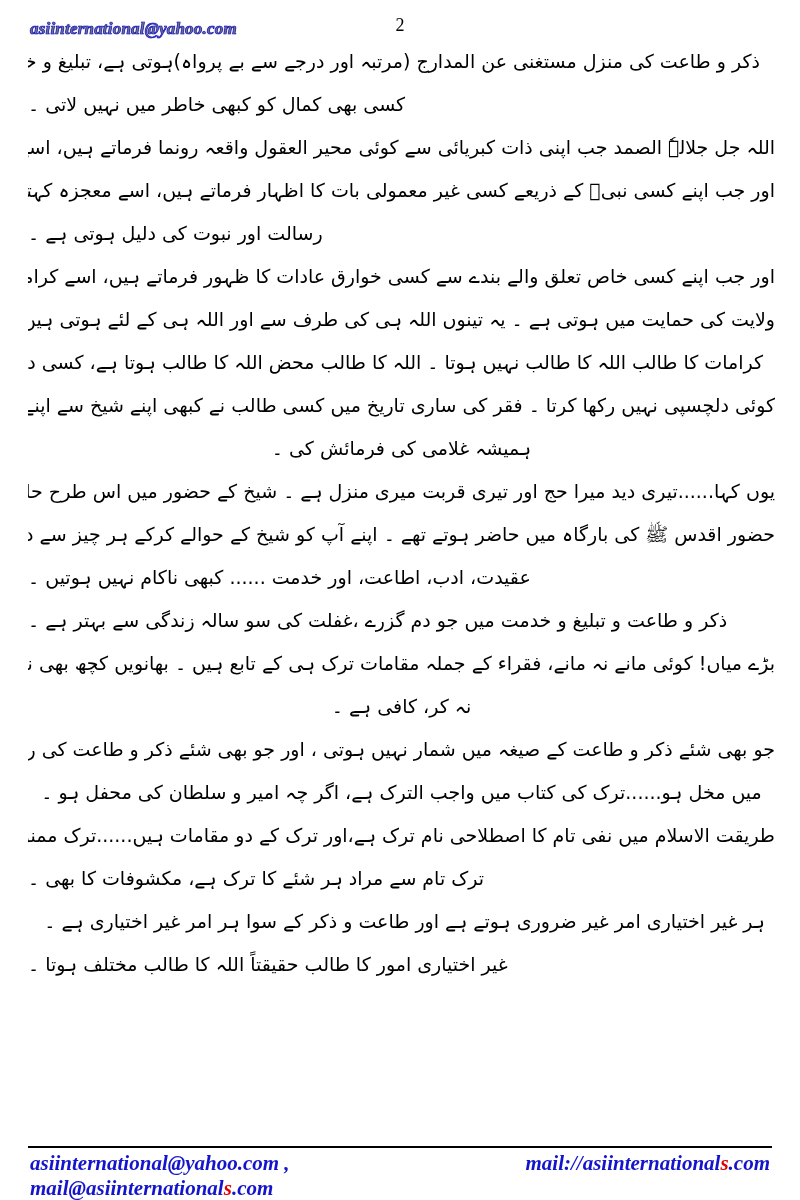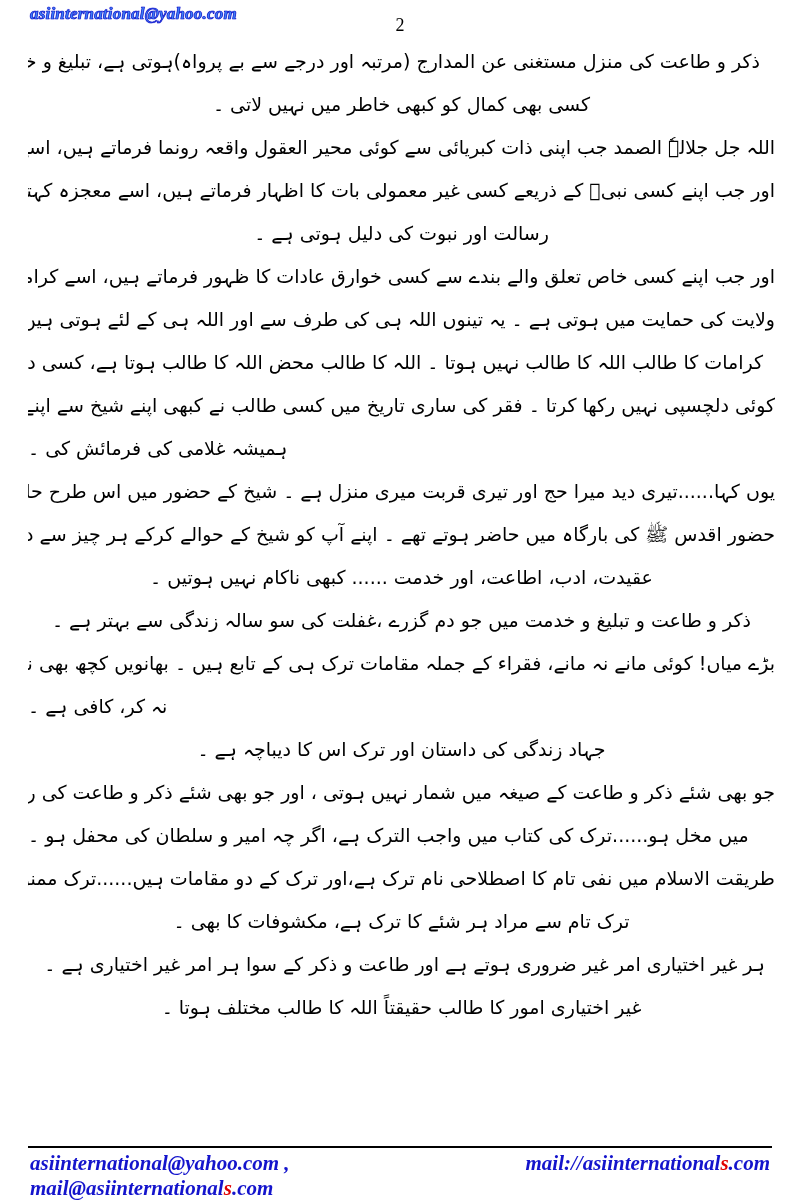--- a/index.html
+++ b/index.html
@@ -4,46 +4,46 @@
 <style>
   html,body{margin:0;padding:0;background:#ffffff;}
   .page{
     position:relative;
     width:800px;height:1200px;
     background:#ffffff;
     font-family:"DejaVu Sans", sans-serif;
     overflow:hidden;
   }
   .header-email{
-    position:absolute;top:4px;left:30px;
+    position:absolute;top:19px;left:30px;
     font-family:"Liberation Serif", serif;
     font-style:italic;font-weight:bold;
     font-size:17px;letter-spacing:.2px;
-    color:#3b82f6;
+    color:#737373;
     -webkit-text-stroke:.7px #1a1acc;
     text-shadow:0 0 1px #1a1acc;
   }
   .page-number{
     position:absolute;top:15px;left:0;width:100%;
     text-align:center;
     font-family:"Liberation Serif", serif;
     font-size:18px;color:#000;
   }
   .body-text{
     position:absolute;top:40px;left:28px;right:25px;
   }
   .line{
     height:43px;line-height:43px;
     font-size:19px;color:#000;
     direction:rtl;
     white-space:nowrap;overflow:hidden;
   }
   .a-justify{text-align:justify;text-align-last:justify;}
-  .a-center{text-align:center;}
-  .a-left{text-align:left;}
+  .a-center{text-align:left;}
+  .a-left{text-align:center;}
   .a-right{text-align:right;}
   .footer-rule{
     position:absolute;left:28px;right:28px;top:1146px;
     border-top:2px solid #000;height:0;
   }
   .footer-row{
     position:absolute;top:1151px;left:30px;right:30px;
     display:flex;justify-content:space-between;align-items:baseline;
     font-family:"Liberation Serif", serif;
     font-style:italic;font-weight:bold;
@@ -70,21 +70,20 @@
       <div class="line a-center">ولایت کی حمایت میں ہوتی ہے ۔ یہ تینوں اللہ ہی کی طرف سے اور اللہ ہی کے لئے ہوتی ہیں ۔</div>
       <div class="line a-justify" style="padding-right: 12px;">کرامات کا طالب اللہ کا طالب نہیں ہوتا ۔ اللہ کا طالب محض اللہ کا طالب ہوتا ہے،  کسی درجہ منصب اور مقام سے</div>
       <div class="line a-justify">کوئی دلچسپی نہیں رکھا کرتا ۔ فقر کی ساری تاریخ میں کسی طالب نے کبھی اپنے شیخ سے اپنے لیے کسی درجہ کی فرمائش نہیں کی،</div>
       <div class="line a-left">ہمیشہ غلامی کی فرمائش کی ۔</div>
       <div class="line a-justify">یوں کہا......تیری دید میرا حج اور تیری قربت میری منزل ہے ۔ شیخ کے حضور میں اس طرح حاضر ہوتے جیسے کہ صحابہ کرامؓ</div>
       <div class="line a-left">حضور اقدس ﷺ کی بارگاہ میں حاضر ہوتے تھے ۔ اپنے آپ کو شیخ کے حوالے کرکے ہر چیز سے دستبردار ہو جاتے تھے ۔</div>
       <div class="line a-center">عقیدت، ادب، اطاعت، اور خدمت ......  کبھی ناکام نہیں ہوتیں ۔</div>
       <div class="line a-center">ذکر و طاعت  و تبلیغ  و خدمت میں جو دم گزرے ،غفلت کی سو سالہ زندگی سے بہتر ہے ۔</div>
       <div class="line a-justify">بڑے میاں!  کوئی مانے نہ مانے،  فقراء کے جملہ مقامات ترک  ہی کے تابع ہیں ۔ بھانویں کچھ بھی نہ پڑھ،  کچھ بھی</div>
       <div class="line a-left">نہ کر،  کافی ہے ۔</div>
-      <div class="line a-center">جہاد زندگی کی داستان اور ترک اس کا دیباچہ ہے ۔</div>
       <div class="line a-justify">جو بھی شئے ذکر و طاعت کے صیغہ میں شمار نہیں ہوتی ،  اور جو بھی شئے ذکر و طاعت کی راہ میں مخل ہو......  کسی بھی انداز</div>
       <div class="line a-left">میں مخل ہو......ترک کی کتاب میں واجب الترک ہے،  اگر چہ امیر و سلطان کی محفل ہو ۔</div>
       <div class="line a-justify">طریقت الاسلام میں نفی تام کا اصطلاحی نام ترک ہے،اور ترک کے دو مقامات ہیں......ترک ممنوعات  اور ترکِ تمنا ۔</div>
       <div class="line a-center">ترک تام سے مراد ہر شئے کا ترک ہے،   مکشوفات کا بھی ۔</div>
       <div class="line a-right" style="padding-right: 10px;">ہر غیر اختیاری امر غیر ضروری ہوتے ہے اور طاعت و ذکر کے سوا ہر امر غیر اختیاری ہے ۔</div>
       <div class="line a-center">غیر اختیاری امور کا طالب حقیقتاً اللہ کا طالب مختلف ہوتا ۔</div>
     </div>
 
   <div class="footer-rule"></div>
 

